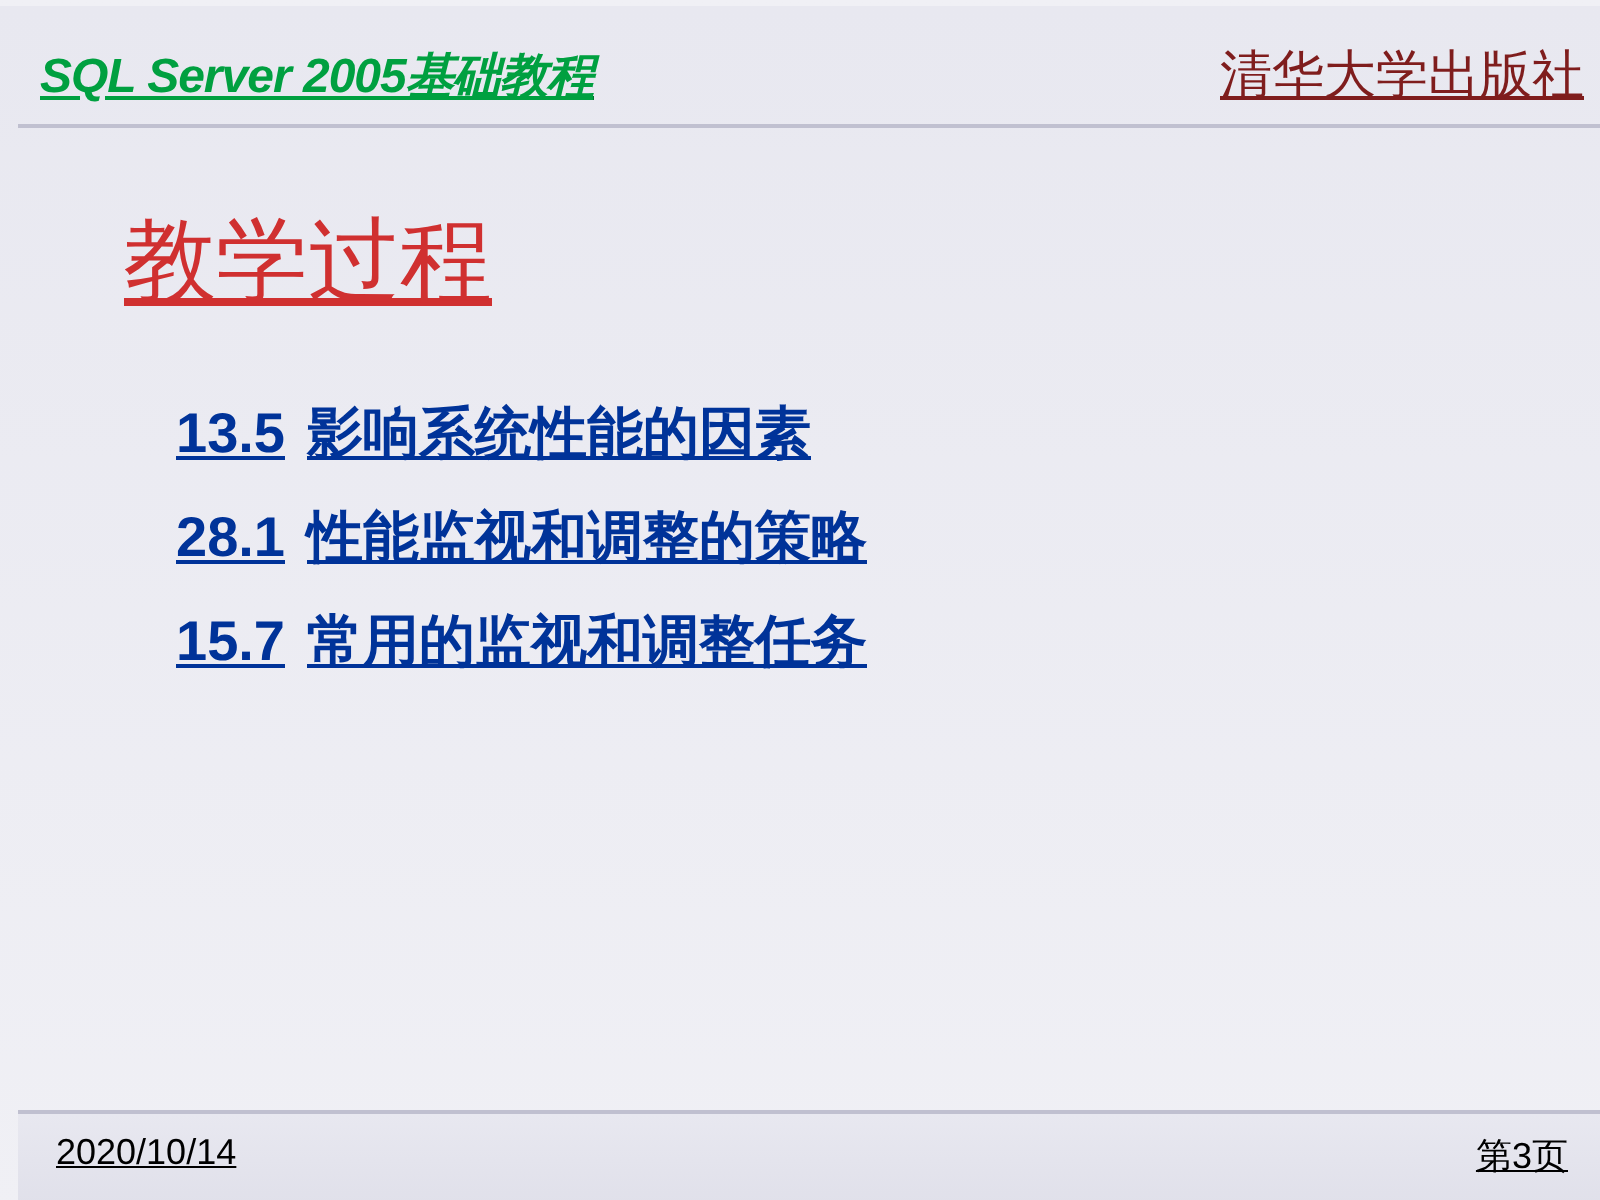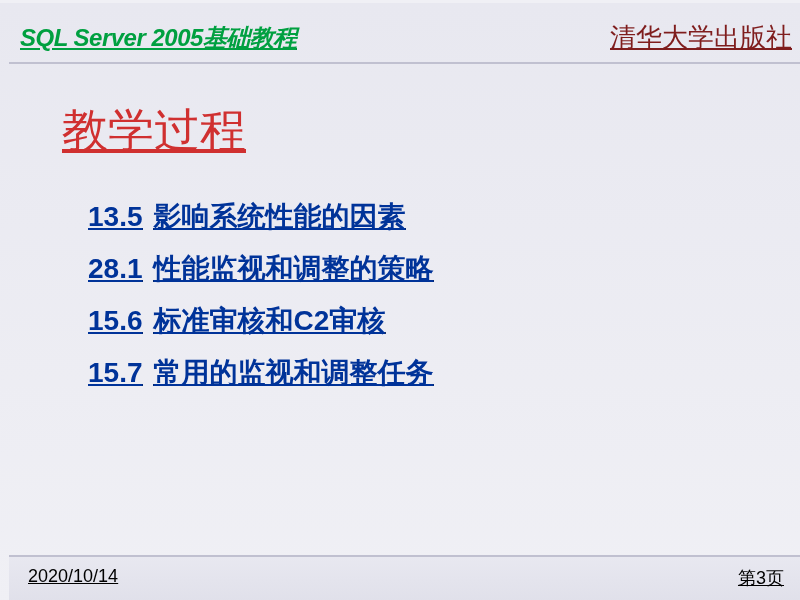--- a/index.html
+++ b/index.html
@@ -90,23 +90,20 @@
 <div class="content">
   <div class="title">教学过程</div>
   <div class="toc">
     <div class="toc-item">
       <span class="section-num">13.5</span><span>影响系统性能的因素</span>
     </div>
     <div class="toc-item">
       <span class="section-num">28.1</span><span>性能监视和调整的策略</span>
     </div>
     <div class="toc-item">
-      <span class="section-num">15.6</span><span>标准审核和C2审核</span>
-    </div>
-    <div class="toc-item">
       <span class="section-num">15.7</span><span>常用的监视和调整任务</span>
     </div>
   </div>
 </div>
 
 <div class="footer">
   <div class="footer-left">2020/10/14</div>
   <div class="footer-right">第3页</div>
 </div>
 

